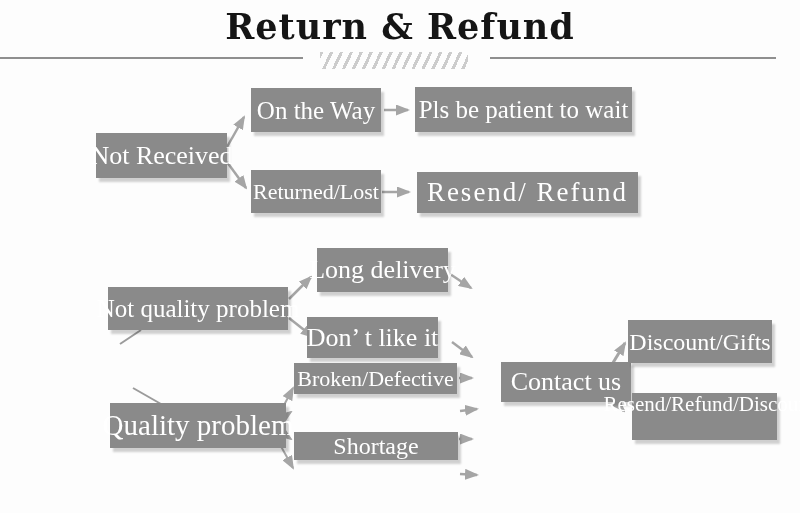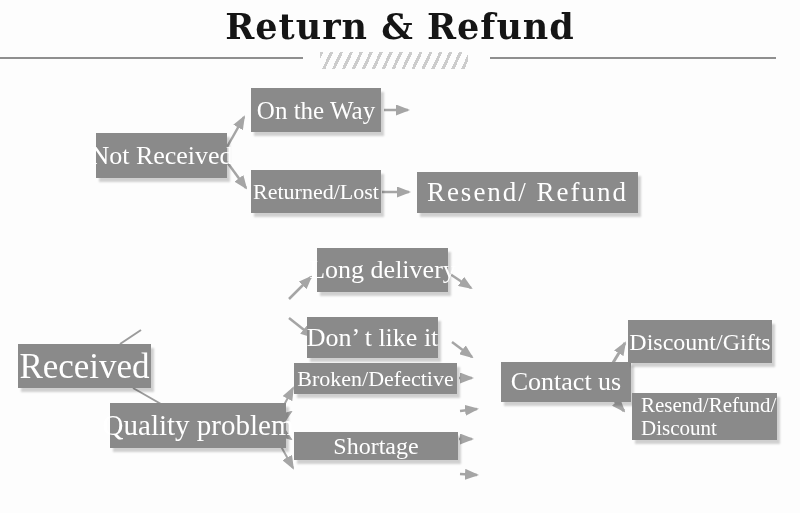--- a/index.html
+++ b/index.html
@@ -22,21 +22,21 @@
   .hatch{
     position:absolute; left:320px; top:52px; width:148px; height:17px;
     background:repeating-linear-gradient(115deg, var(--hatch) 0 3px, transparent 3px 9px);
   }
   .node{
     position:absolute; background:var(--box); color:var(--boxtext);
     display:flex; align-items:center; justify-content:center;
     white-space:nowrap; line-height:1; box-shadow:3px 4px 2px rgba(0,0,0,0.18);font-family:Liberation Serif, serif;
   }
   .node.two-line{
-    flex-direction:column; align-items:flex-start; justify-content:center;
+    flex-direction:row; align-items:flex-start; justify-content:center;
     padding-left:9px; line-height:1.08; box-sizing:border-box;
   }
   .wires{ position:absolute; left:0; top:0; pointer-events:none; }
 </style>
 </head>
 <body>
 
 <div id="stage">
 
   <h1 class="page-title">Return &amp; Refund</h1>
@@ -69,24 +69,25 @@
     <line class="wire" x1="459" y1="378" x2="472" y2="378" stroke-width="2.5" stroke="#a5a5a5" marker-end="url(#ah)"></line>
     <line class="wire" x1="460" y1="411" x2="477" y2="409" stroke-width="2.5" stroke="#a5a5a5" marker-end="url(#ah)"></line>
     <line class="wire" x1="459" y1="439" x2="472" y2="439" stroke-width="2.5" stroke="#a5a5a5" marker-end="url(#ah)"></line>
     <line class="wire" x1="460" y1="474" x2="477" y2="475" stroke-width="2.5" stroke="#a5a5a5" marker-end="url(#ah)"></line>
     <line class="wire" x1="608" y1="371" x2="625" y2="343" stroke-width="3" stroke="#a5a5a5" marker-end="url(#ah)"></line>
     <line class="wire" x1="607" y1="392" x2="624" y2="411" stroke-width="3" stroke="#a5a5a5" marker-end="url(#ah)"></line>
   </svg>
 
   <div class="node" style="left:96px;top:133px;width:131px;height:45px;font-size:26px">Not Received</div>
   <div class="node" style="left:251px;top:88px;width:130px;height:44px;font-size:25px">On the Way</div>
+  <div class="node" style="left:415px;top:87px;width:217px;height:45px;font-size:25px">Pls be patient to wait</div>
   <div class="node" style="left:417px;top:172px;width:221px;height:41px;font-size:27px;letter-spacing:2px">Resend/ Refund</div>
   <div class="node" style="left:251px;top:170px;width:130px;height:43px;font-size:22px">Returned/Lost</div>
 
-  <div class="node" style="left:18px;top:344px;width:133px;height:44px;font-size:35px">Received</div>
+  <div class="node" style="left:108px;top:287px;width:180px;height:43px;font-size:25px">Not quality problem</div>
   <div class="node" style="left:110px;top:403px;width:176px;height:45px;font-size:29px">Quality problem</div>
 
   <div class="node" style="left:317px;top:248px;width:131px;height:44px;font-size:26px">Long delivery</div>
   <div class="node" style="left:307px;top:317px;width:131px;height:41px;font-size:26px">Don’ t like it</div>
   <div class="node" style="left:294px;top:363px;width:163px;height:31px;font-size:22px">Broken/Defective</div>
   <div class="node" style="left:294px;top:432px;width:164px;height:28px;font-size:24px">Shortage</div>
 
   <div class="node" style="left:501px;top:362px;width:130px;height:40px;font-size:26px">Contact us</div>
   <div class="node" style="left:628px;top:320px;width:144px;height:43px;font-size:24px">Discount/Gifts</div>
   <div class="node two-line" style="left:632px;top:393px;width:145px;height:47px;font-size:21px">

